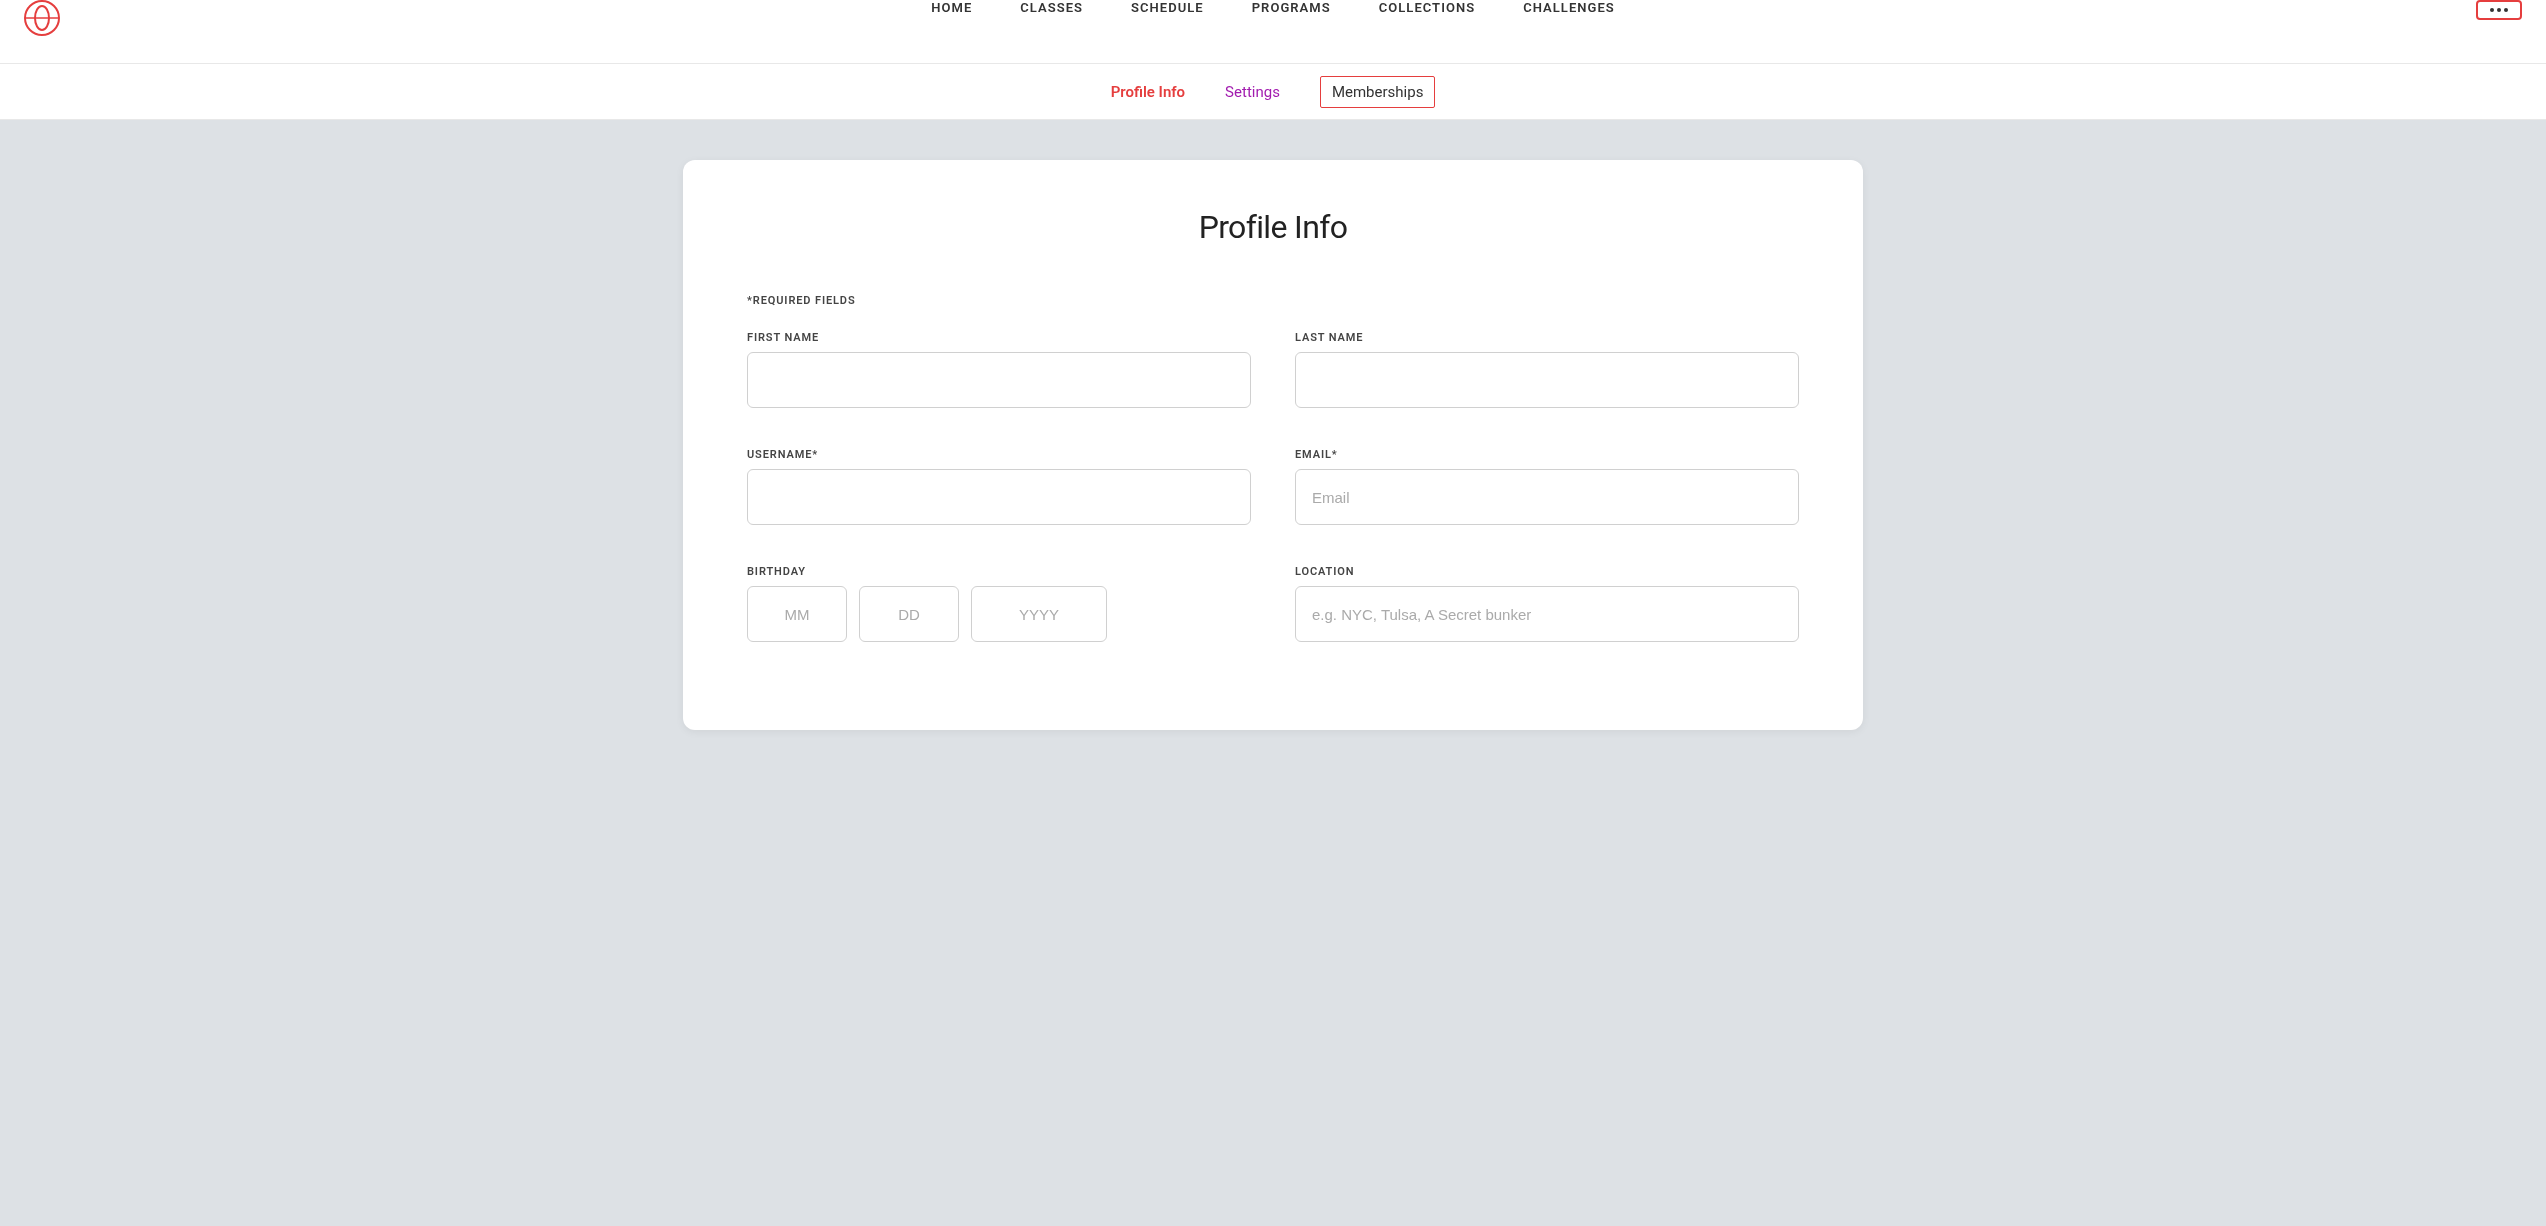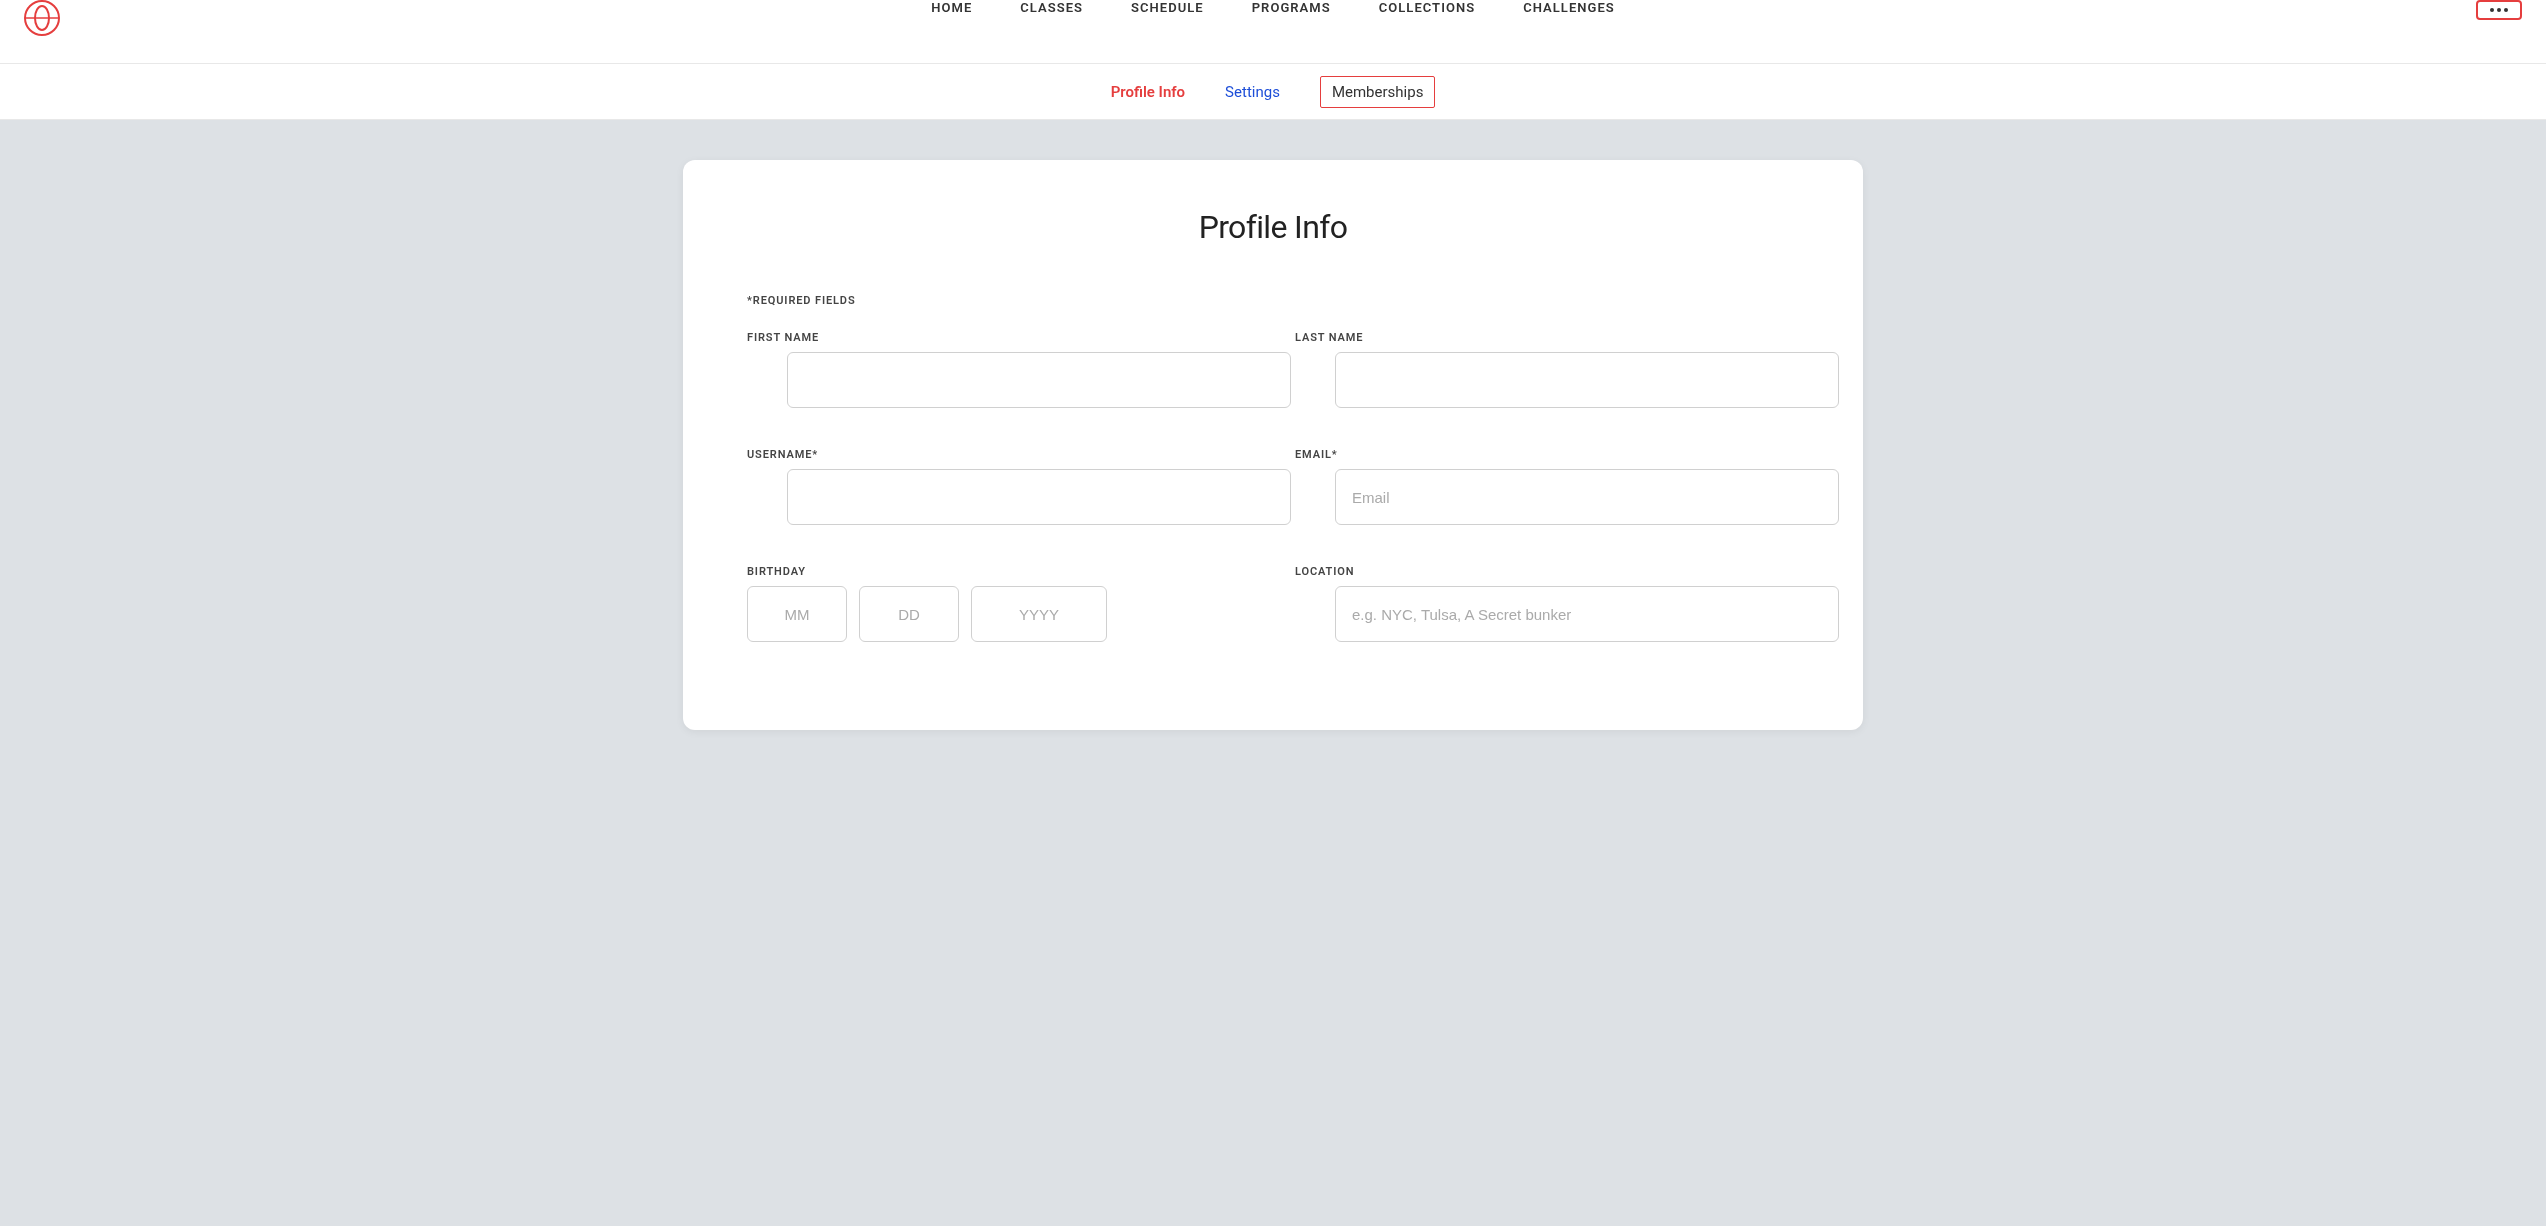--- a/index.html
+++ b/index.html
@@ -80,21 +80,21 @@
       align-items: center;
       justify-content: center;
       gap: 40px;
       height: 56px;
       border-bottom: 1px solid #e8e8e8;
     }
 
     .sub-nav-item {
       font-size: 15px;
       font-weight: 400;
-      color: #1d4ed8;
+      color: #a21caf;
       cursor: pointer;
       padding: 4px 0;
       text-decoration: none;
     }
 
     .sub-nav-item.active {
       color: #e53e3e;
       font-weight: 600;
     }
 
@@ -161,21 +161,20 @@
     .form-input {
       width: 100%;
       height: 56px;
       border: 1px solid #d0d0d0;
       border-radius: 6px;
       padding: 0 16px;
       font-size: 15px;
       color: #333333;
       background: #ffffff;
       outline: none;
-      margin-left: 40px;
     }
 
     .form-input::placeholder {
       color: #aaaaaa;
     }
 
     
     .birthday-inputs {
       display: flex;
       gap: 12px;

